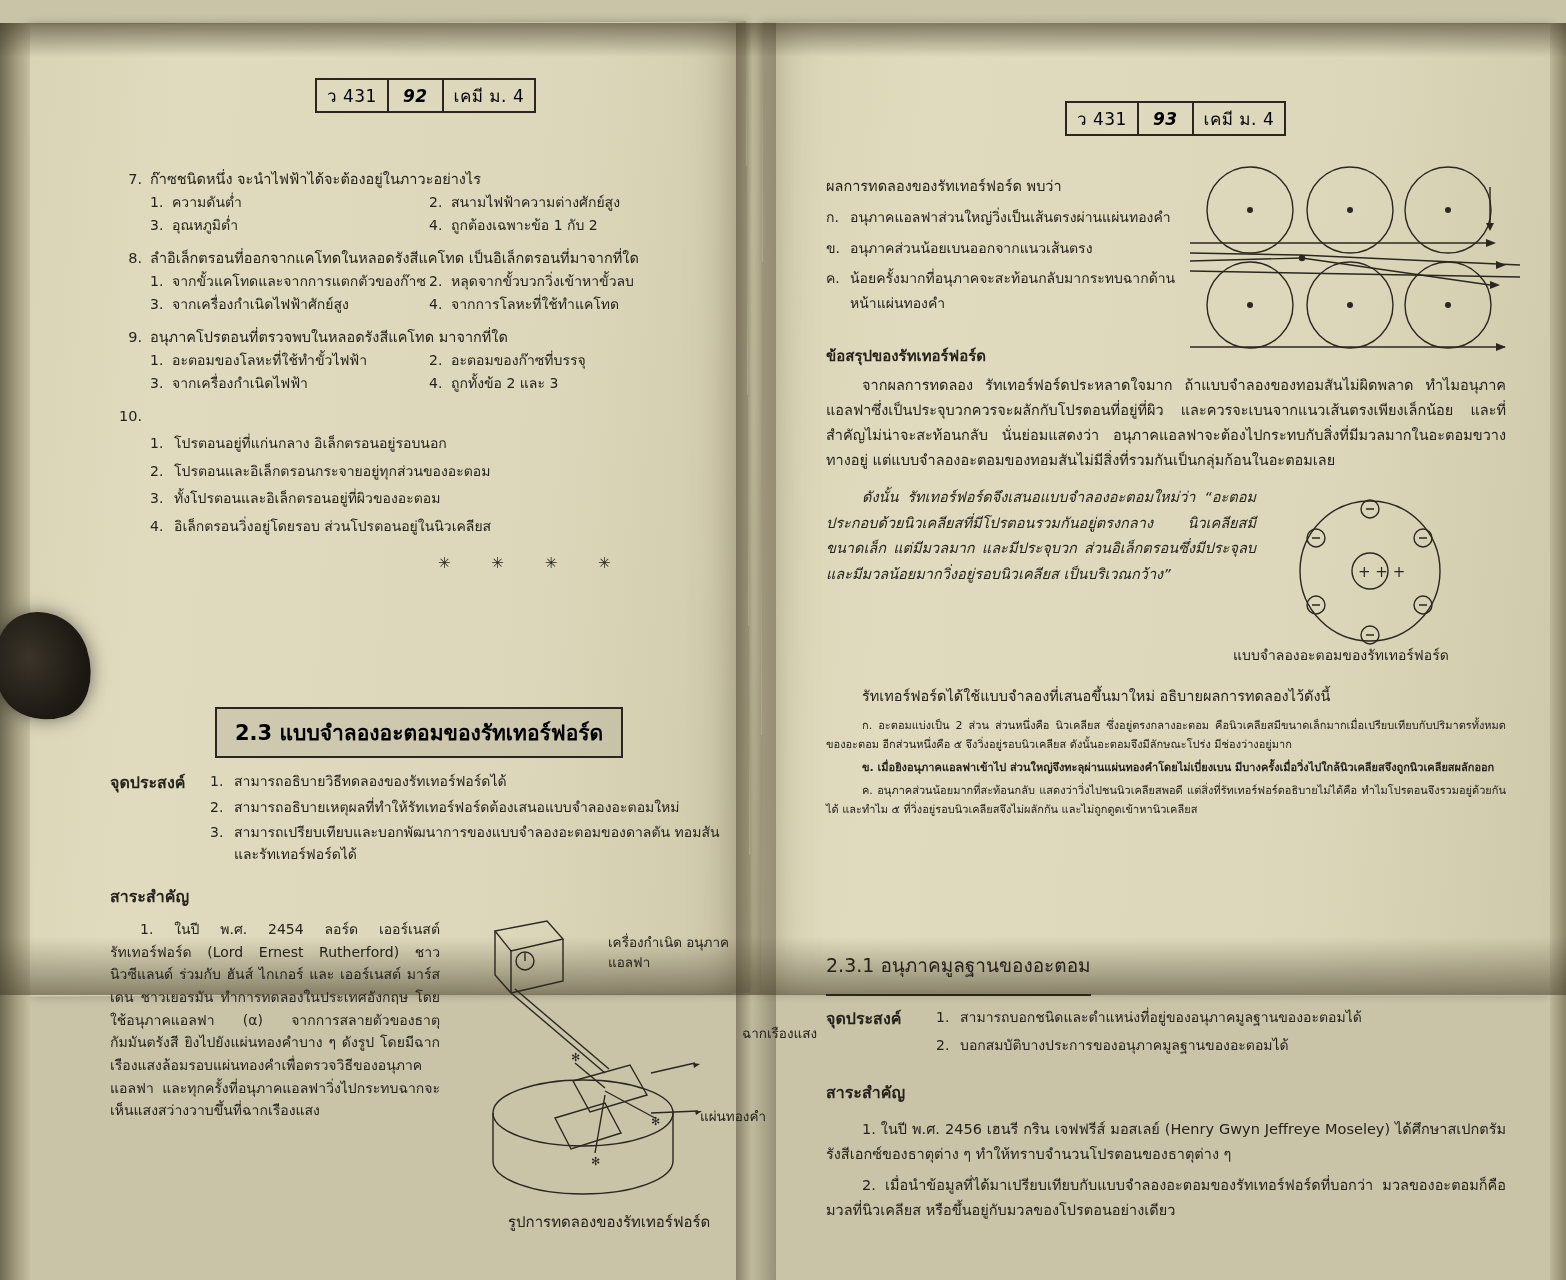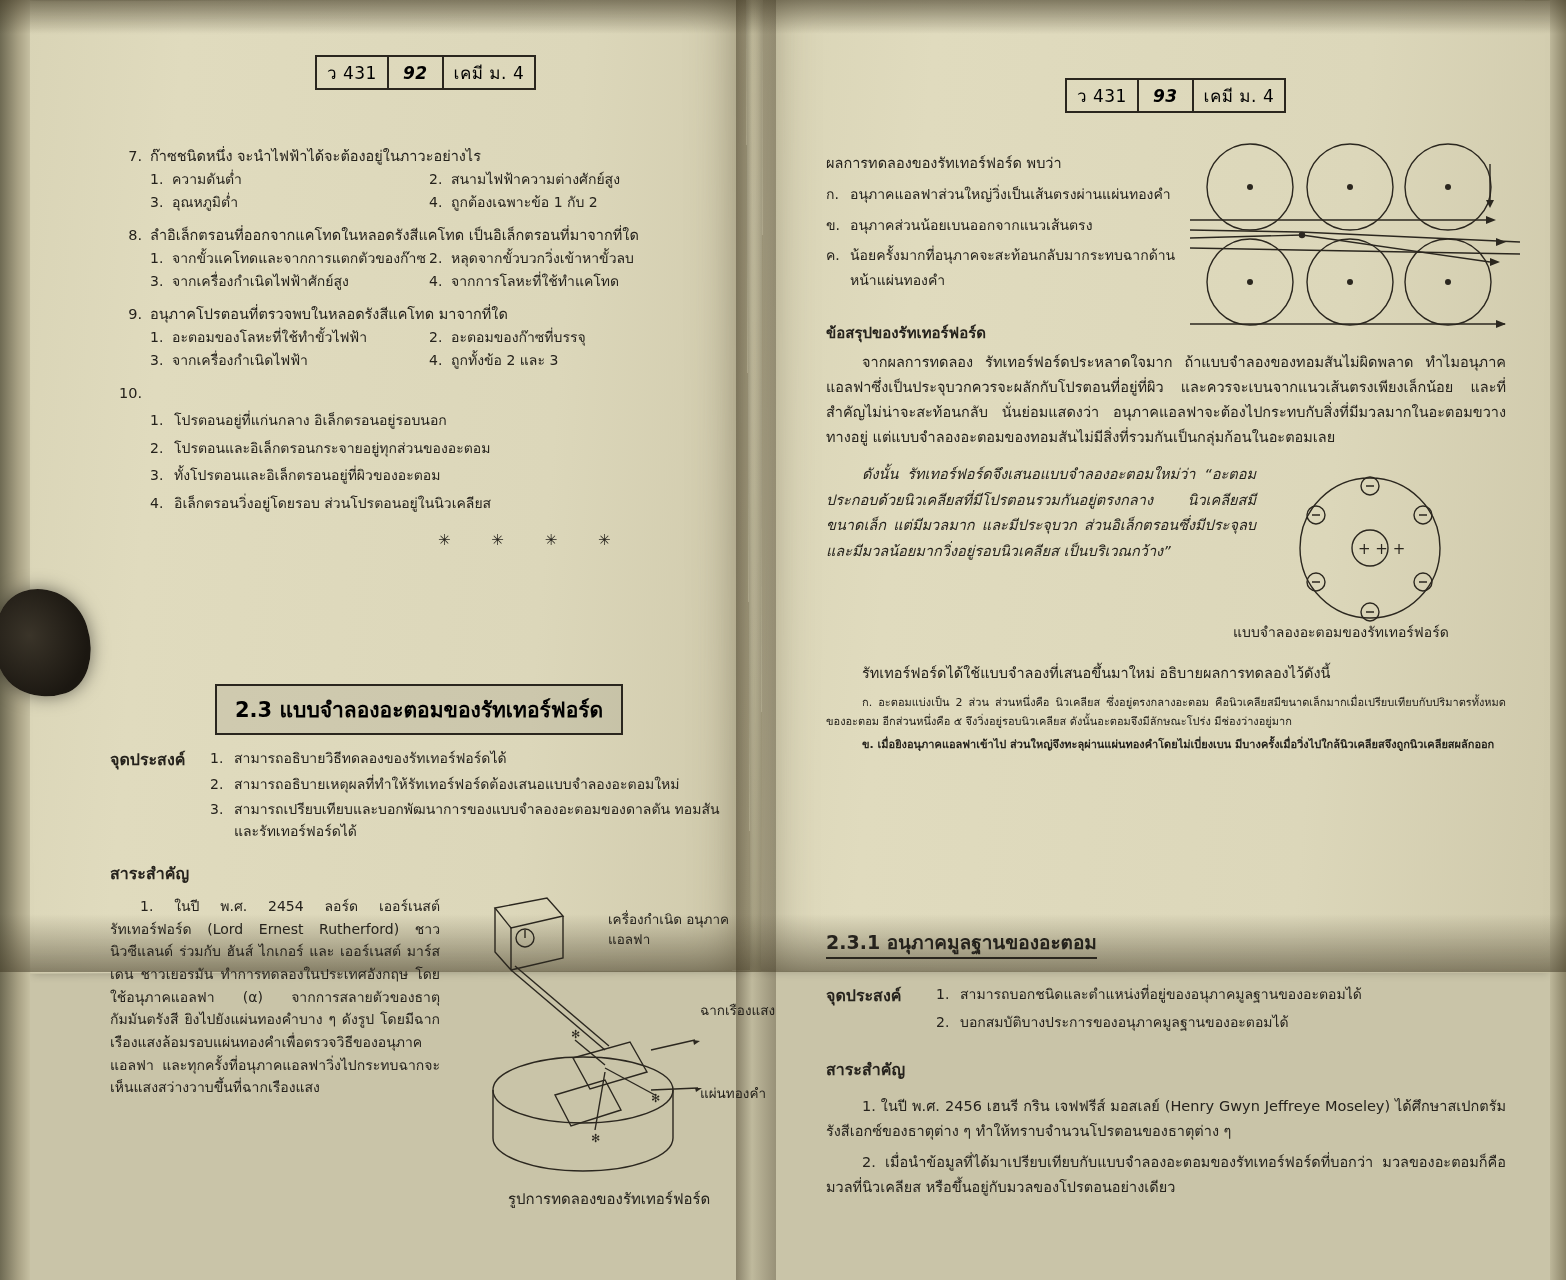--- a/index.html
+++ b/index.html
@@ -5,20 +5,21 @@
   html,body{margin:0;padding:0;}
   body{
     width:1566px;height:1280px;overflow:hidden;
     background:#c9c4a8;
     font-family:"DejaVu Sans", sans-serif;
   }
   #page{
     position:relative;width:1566px;height:972px;
     background:
       radial-gradient(ellipse at 20% 30%, #d8d2b4 0%, #cdc7a8 45%, #bdb694 100%);
+    margin-top: 23px;
   }
   
   .sheet{
     position:absolute;top:0;bottom:0;
     background:linear-gradient(95deg,#d9d4b6 0%, #e0dbbe 20%, #dcd7ba 70%, #cfc9ab 100%);
   }
   .sheet.left{left:28px;width:720px;
     box-shadow: inset -30px 0 45px -20px rgba(90,80,55,.55), 2px 0 10px rgba(0,0,0,.25);
     transform:rotate(-0.25deg);
   }
@@ -61,21 +62,21 @@
   .opt .on{width:22px;flex:none;}
   .sub{margin-left:42px;font-size:14px;display:flex;}
   .sub .on{width:24px;flex:none;}
   .stars{margin:14px 0 0 330px;letter-spacing:18px;font-size:15px;}
   .sectionbar{
     position:absolute;border:2px solid #2a261e;background:rgba(0,0,0,.07);
     font-size:21px;font-weight:bold;padding:7px 18px;
   }
   .lbl{font-size:16px;font-weight:bold;}
   .para{text-indent:36px;}
-  h4.sub231{font-size:19px;font-weight:bold;border-bottom:2px solid #2a261e;display:inline-block;padding-bottom:0;text-align:right;}
+  h4.sub231{font-size:19px;font-weight:normal;border-bottom:2px solid #2a261e;display:inline-block;padding-bottom:14px;text-align:right;}
   .capt{font-size:13.5px;}
   svg{display:block;}
   .ink{stroke:#2b271f;fill:none;stroke-width:1.4;}
   .inkf{fill:#2b271f;}
 </style>
 </head>
 <body>
 
 <div id="page">
   <div class="sheet left"></div>
@@ -263,21 +264,21 @@
       <g class="inkf">
         <path d="M238 150 l7 1 -6 4 z"></path>
         <path d="M240 198 l7 0 -6 4 z"></path>
       </g>
     </svg>
   </div>
   <div class="col capt" style="left:608px;top:909px;width:140px;line-height:1.5;">
     <span>เครื่องกำเนิด
 อนุภาคแอลฟา</span>
   </div>
-  <div class="col capt" style="left:700px;top:1000px;">ฉากเรืองแสง</div>
+  <div class="col capt" style="left:742px;top:1000px;">ฉากเรืองแสง</div>
   <div class="col capt" style="left:700px;top:1083px;">แผ่นทองคำ</div>
   <div class="col capt" style="left:508px;top:1188px;font-size:15px;">รูปการทดลองของรัทเทอร์ฟอร์ด</div>
 
   <div class="hdr" style="left:1065px;top:78px;">
     <div class="n">ว 431</div>
     <div class="b">93</div>
     <div class="n">เคมี ม. 4</div>
   </div>
 
   <div class="col" style="left:826px;top:152px;">ผลการทดลองของรัทเทอร์ฟอร์ด พบว่า</div>
@@ -359,20 +360,24 @@
 
   <div class="col" style="left:826px;top:694px;width:680px;font-size:11px;line-height:1.72;">
     <div class="para" style="text-align:justify;">
       <span>ก.</span>
       <span>อะตอมแบ่งเป็น 2 ส่วน  ส่วนหนึ่งคือ นิวเคลียส  ซึ่งอยู่ตรงกลางอะตอม  คือนิวเคลียสมีขนาดเล็กมากเมื่อเปรียบเทียบกับปริมาตรทั้งหมดของอะตอม  อีกส่วนหนึ่งคือ ๕ จึงวิ่งอยู่รอบนิวเคลียส  ดังนั้นอะตอมจึงมีลักษณะโปร่ง  มีช่องว่างอยู่มาก</span>
     </div>
     <div class="para" style="text-align:justify;margin-top:4px;font-weight:bold;">
       <span>ข.</span>
       <span>เมื่อยิงอนุภาคแอลฟาเข้าไป  ส่วนใหญ่จึงทะลุผ่านแผ่นทองคำโดยไม่เบี่ยงเบน  มีบางครั้งเมื่อวิ่งไปใกล้นิวเคลียสจึงถูกนิวเคลียสผลักออก</span>
     </div>
+    <div class="para" style="text-align:justify;margin-top:4px;">
+      <span>ค.</span>
+      <span>อนุภาคส่วนน้อยมากที่สะท้อนกลับ แสดงว่าวิ่งไปชนนิวเคลียสพอดี  แต่สิ่งที่รัทเทอร์ฟอร์ดอธิบายไม่ได้คือ  ทำไมโปรตอนจึงรวมอยู่ด้วยกันได้  และทำไม ๕ ที่วิ่งอยู่รอบนิวเคลียสจึงไม่ผลักกัน  และไม่ถูกดูดเข้าหานิวเคลียส</span>
+    </div>
   </div>
 
   <div class="col" style="left:826px;top:928px;">
     <h4 class="sub231" style="margin:0;">2.3.1 อนุภาคมูลฐานของอะตอม</h4>
   </div>
 
   <div class="col" style="left:826px;top:984px;width:660px;">
     <div style="display:flex;">
       <div class="lbl" style="width:110px;flex:none;">จุดประสงค์</div>
       <div style="flex:1;font-size:14.5px;">

